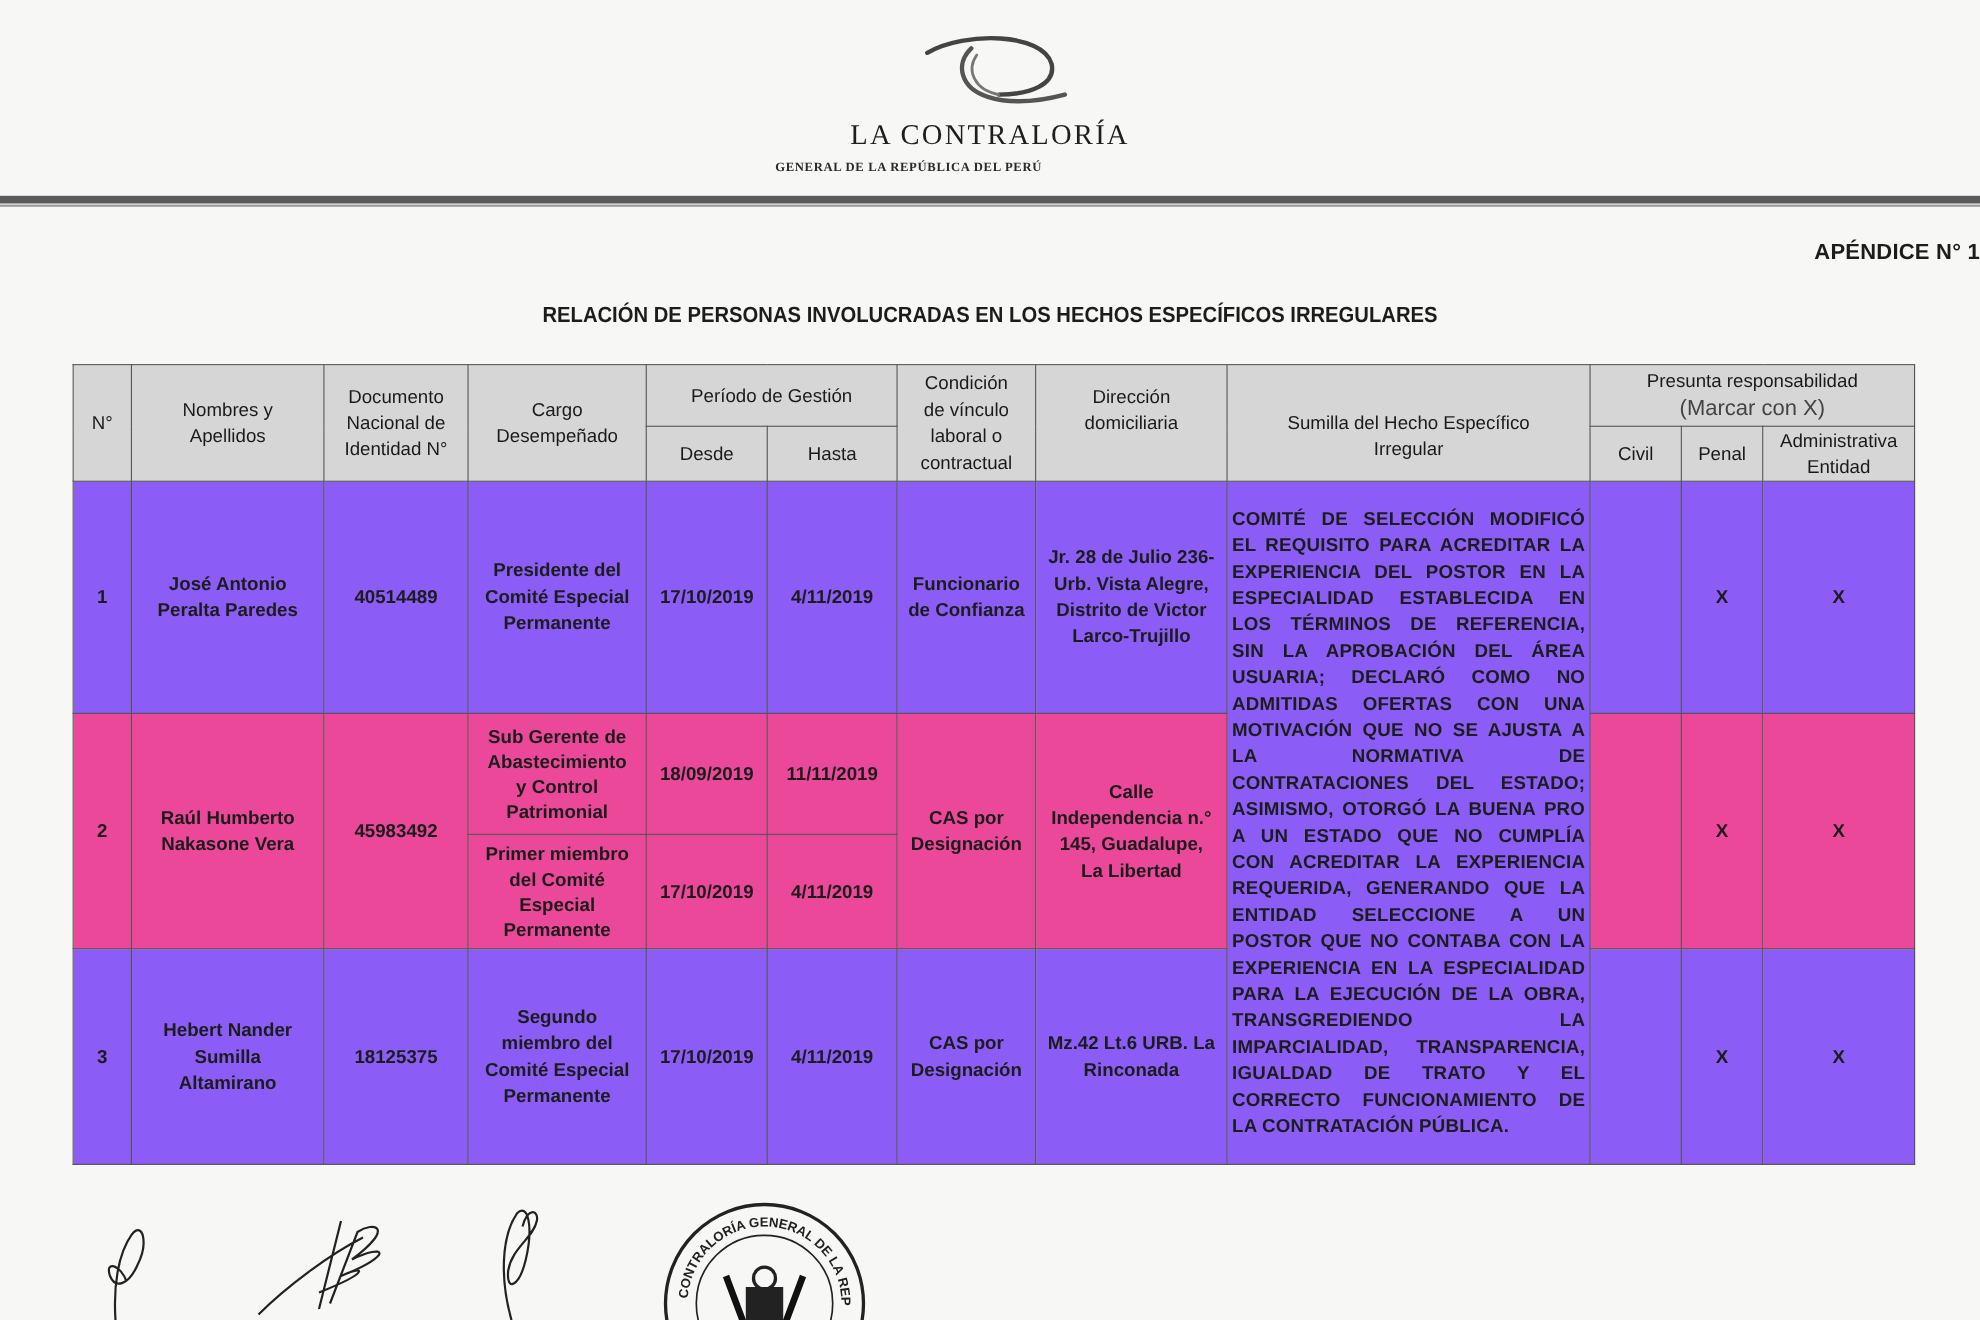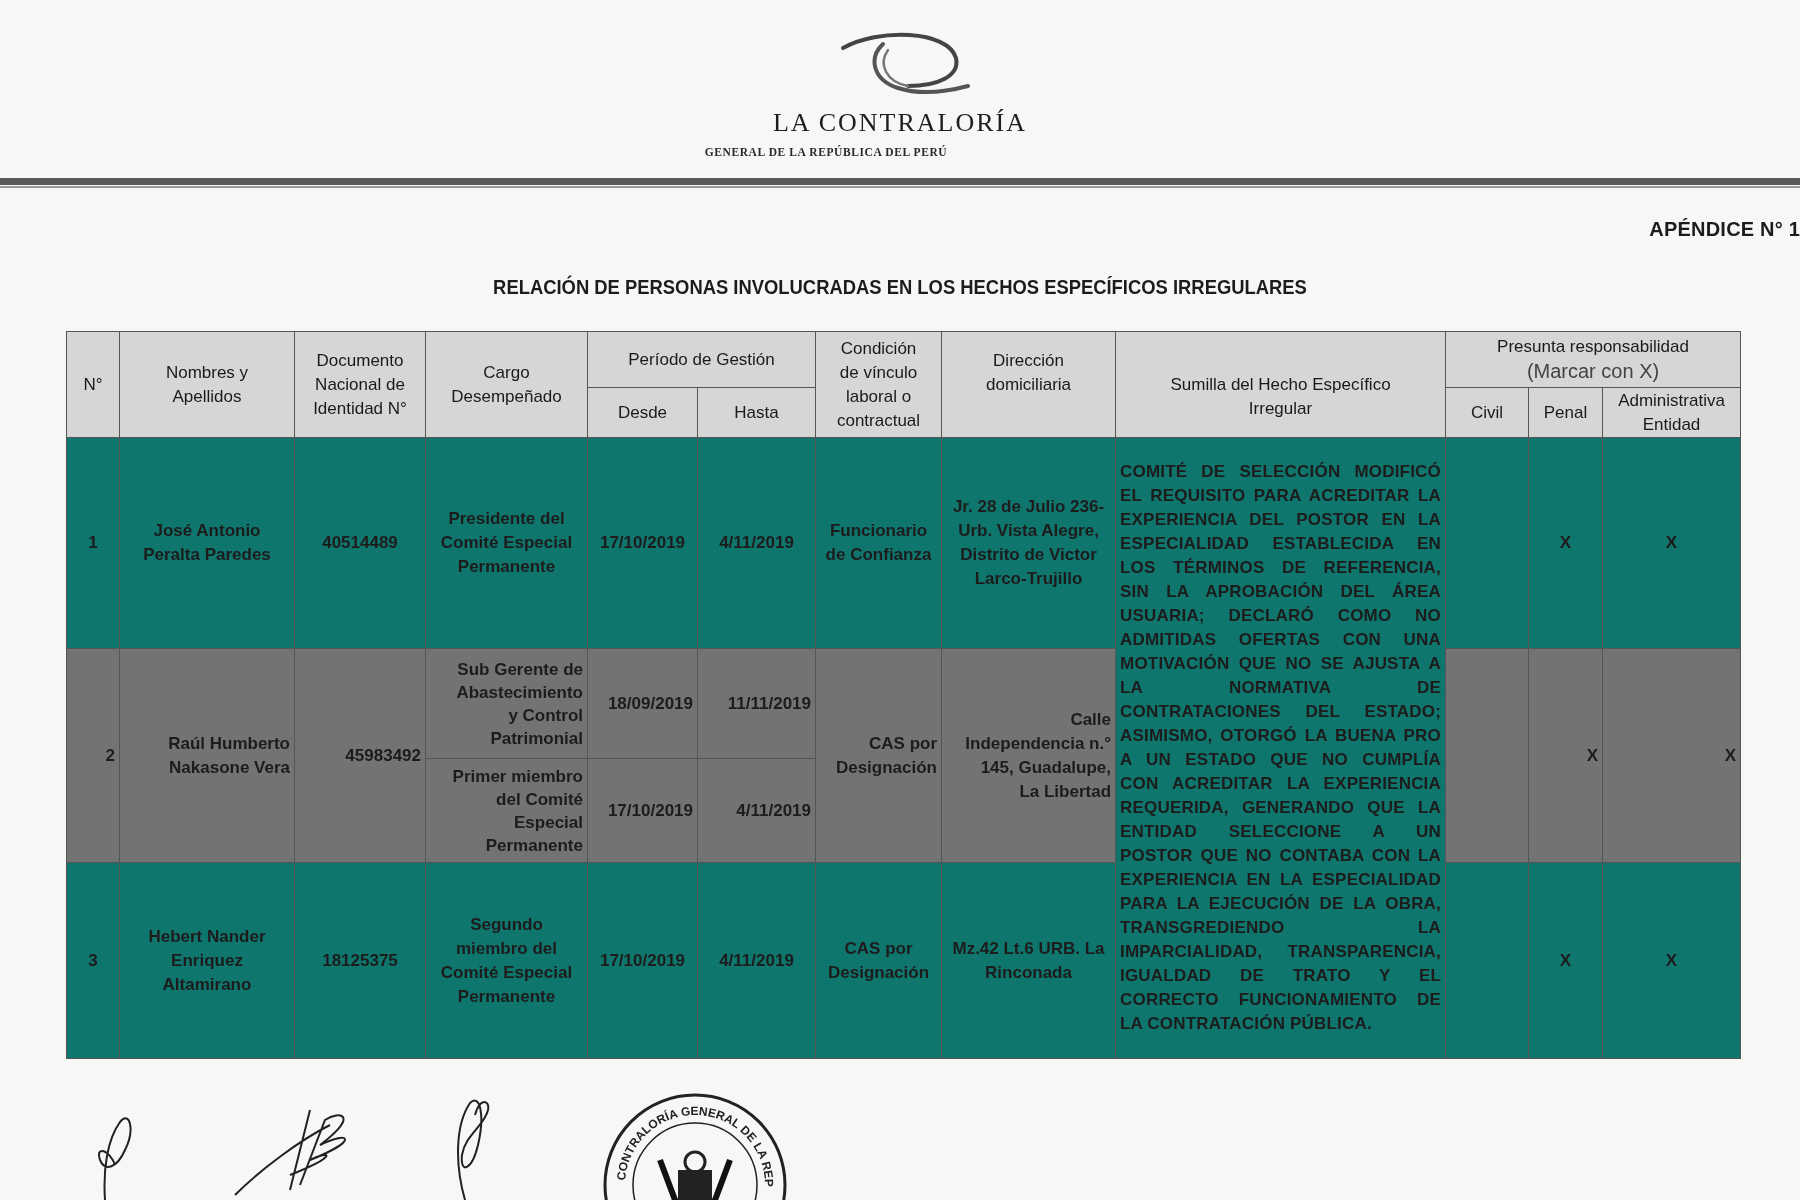--- a/index.html
+++ b/index.html
@@ -34,22 +34,22 @@
   
   table.main {
     position:absolute; left:66px; top:331px; width:1674px;
     border-collapse:collapse; table-layout:fixed;
   }
   table.main td, table.main th {
     border:1.5px solid #555; text-align:center; vertical-align:middle;
     font-size:17px; line-height:24px; padding:0 4px;
   }
   table.main th { background:#d6d6d6; font-weight:normal; color:#1a1a1a; }
-  table.main td { background:#0f766e; font-weight:bold; }
-  tr.hl td { background:#737373;text-align:right; }
+  table.main td { background:#8b5cf6; font-weight:bold; }
+  tr.hl td { background:#ec4899; }
   td.sumilla {
     text-align:justify; text-align-last:justify; font-size:16.5px; line-height:24px;
     padding:10px 8px 0 8px; vertical-align:top; font-weight:bold; letter-spacing:0.2px;
   }
   td.sumilla .line { display:block; text-align:justify; text-align-last:justify; }
   td.sumilla .line.last { text-align-last:left; }
   td.mark { font-size:18px; }
   td.num { font-weight:normal; }
 
   
@@ -163,21 +163,21 @@
       <td class="mark" rowspan="2">X</td>
     </tr>
     <tr class="hl" style="height:104px">
       <td style="line-height:23px"><span>Primer miembro</span><br><span>del Comité</span><br><span>Especial</span><br><span>Permanente</span></td>
       <td>17/10/2019</td>
       <td>4/11/2019</td>
     </tr>
 
     <tr style="height:196px">
       <td class="num">3</td>
-      <td><span>Hebert Nander</span><br><span>Enriquez</span><br><span>Altamirano</span></td>
+      <td><span>Hebert Nander</span><br><span>Sumilla</span><br><span>Altamirano</span></td>
       <td>18125375</td>
       <td><span>Segundo</span><br><span>miembro del</span><br><span>Comité Especial</span><br><span>Permanente</span></td>
       <td>17/10/2019</td>
       <td>4/11/2019</td>
       <td><span>CAS por</span><br><span>Designación</span></td>
       <td><span>Mz.42 Lt.6 URB. La</span><br><span>Rinconada</span></td>
       <td class="mark"></td>
       <td class="mark">X</td>
       <td class="mark">X</td>
     </tr>

